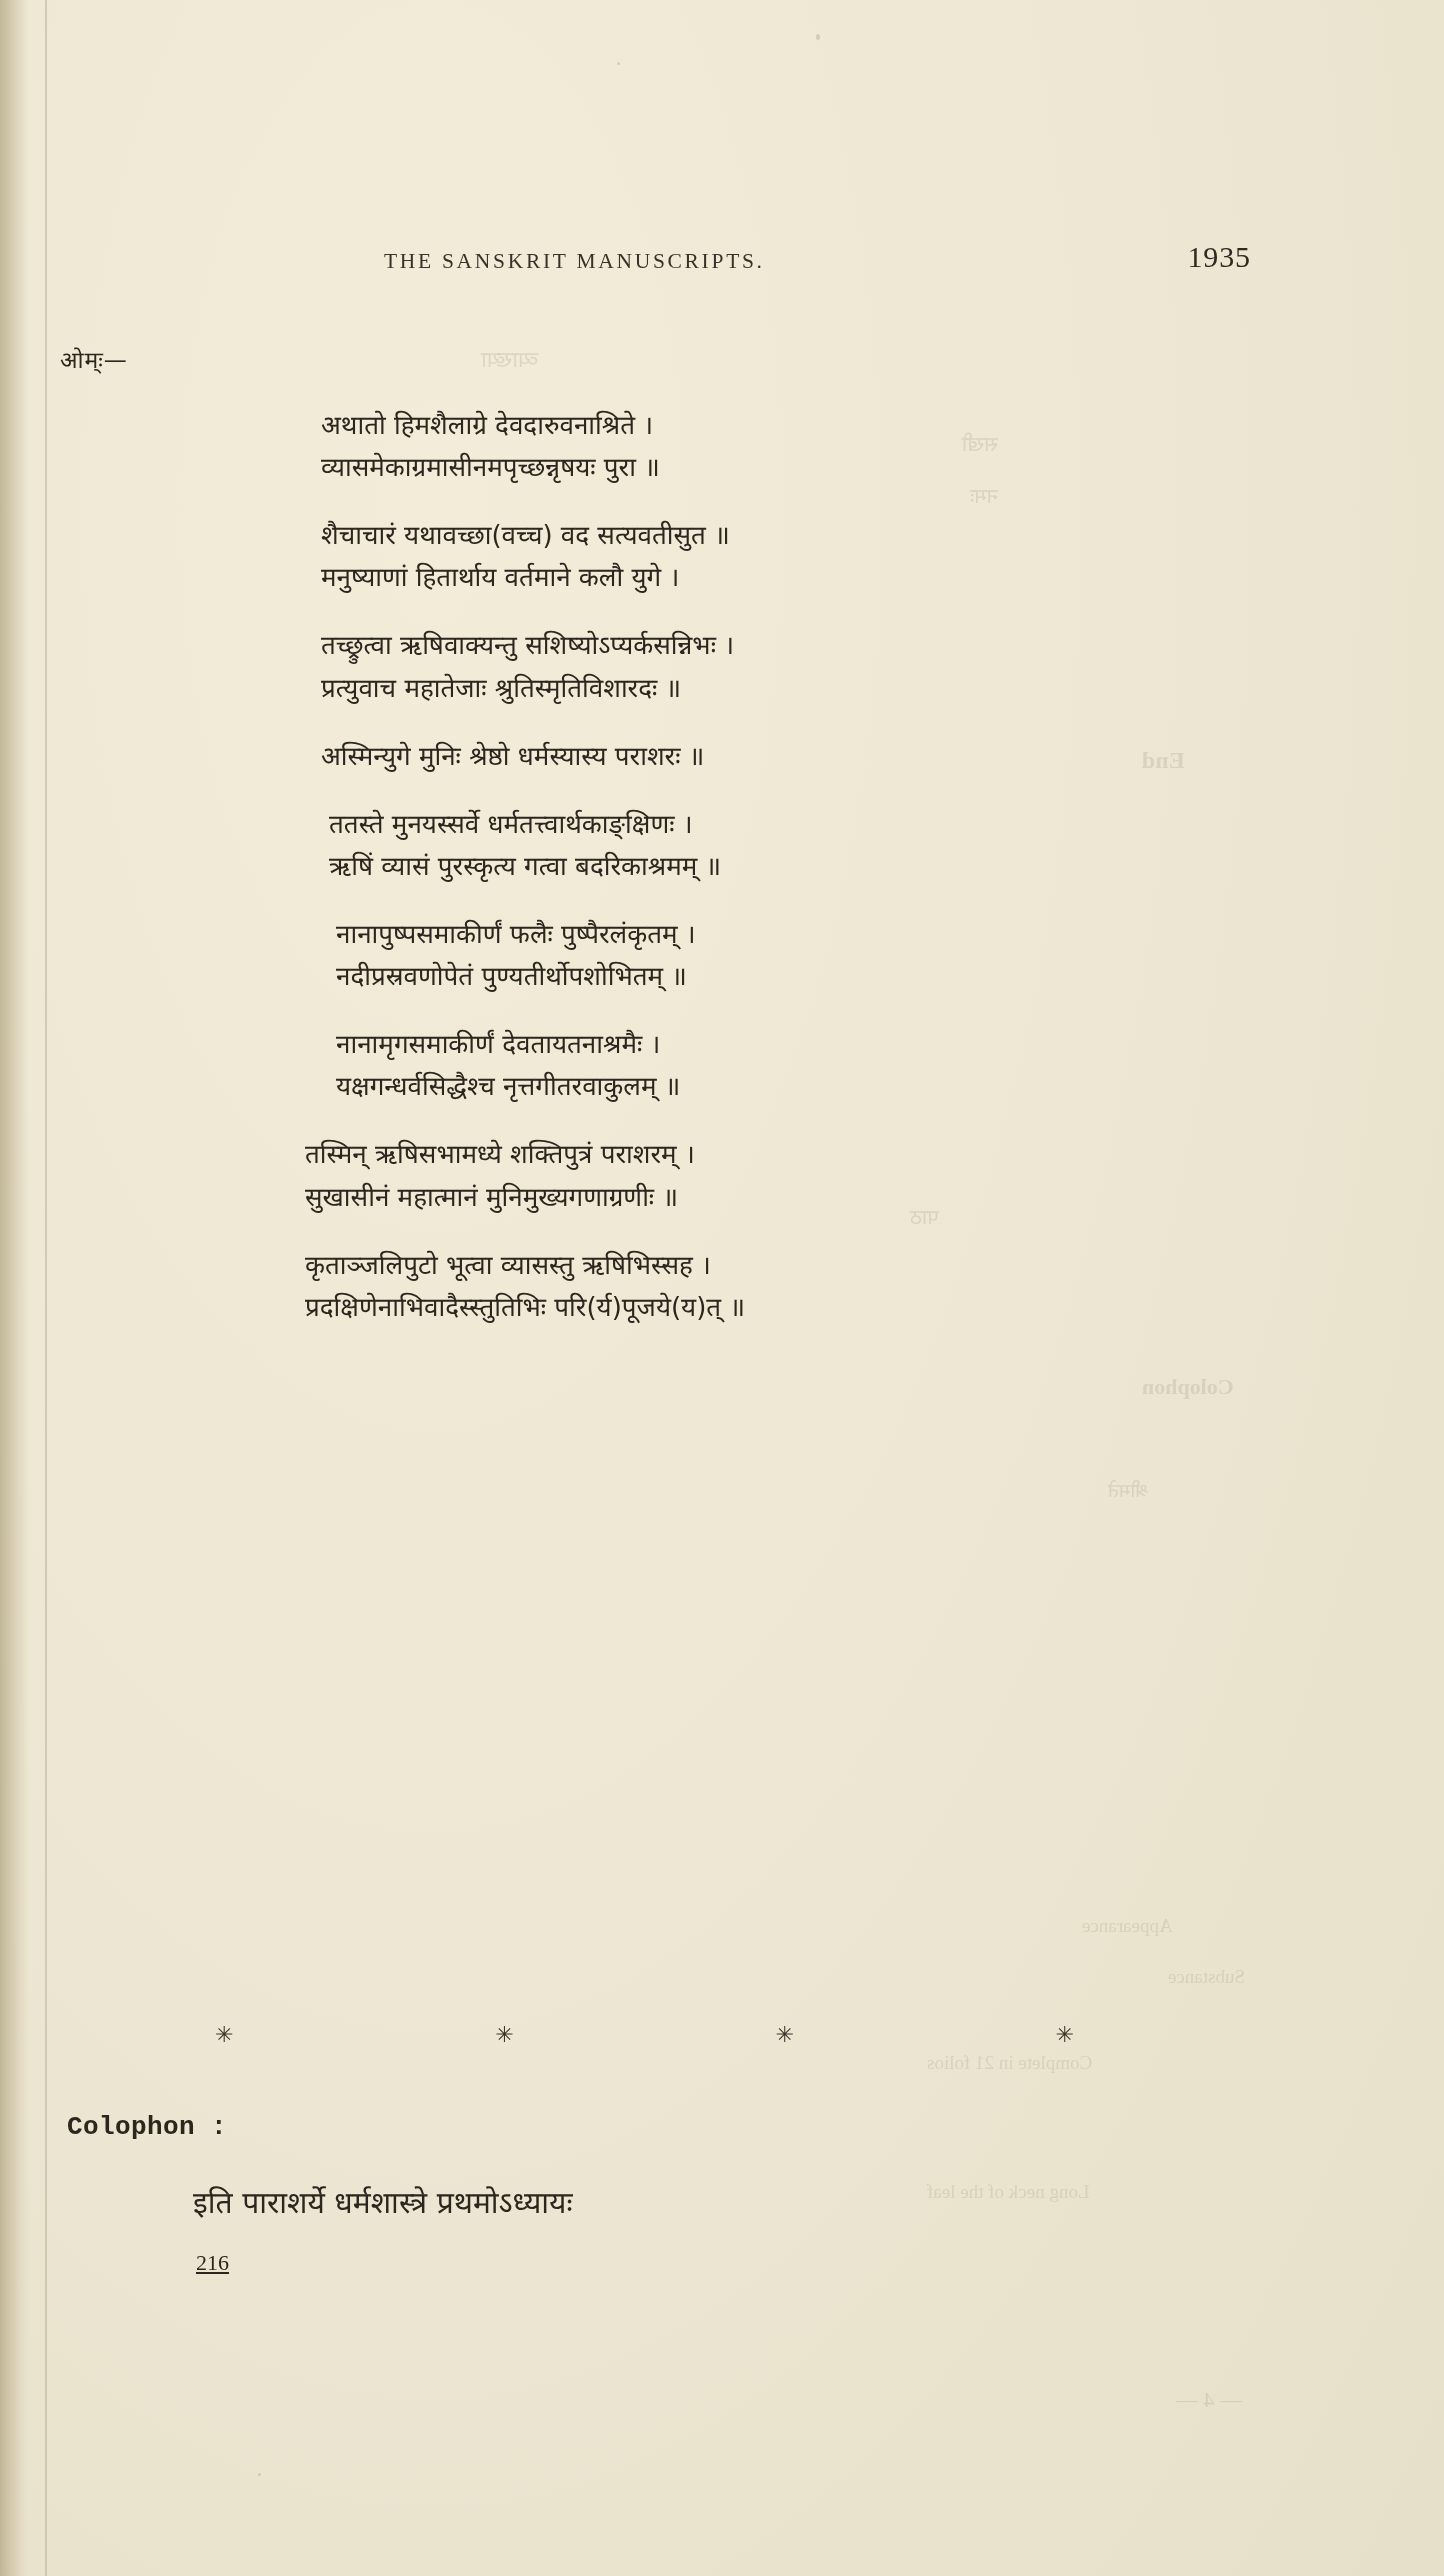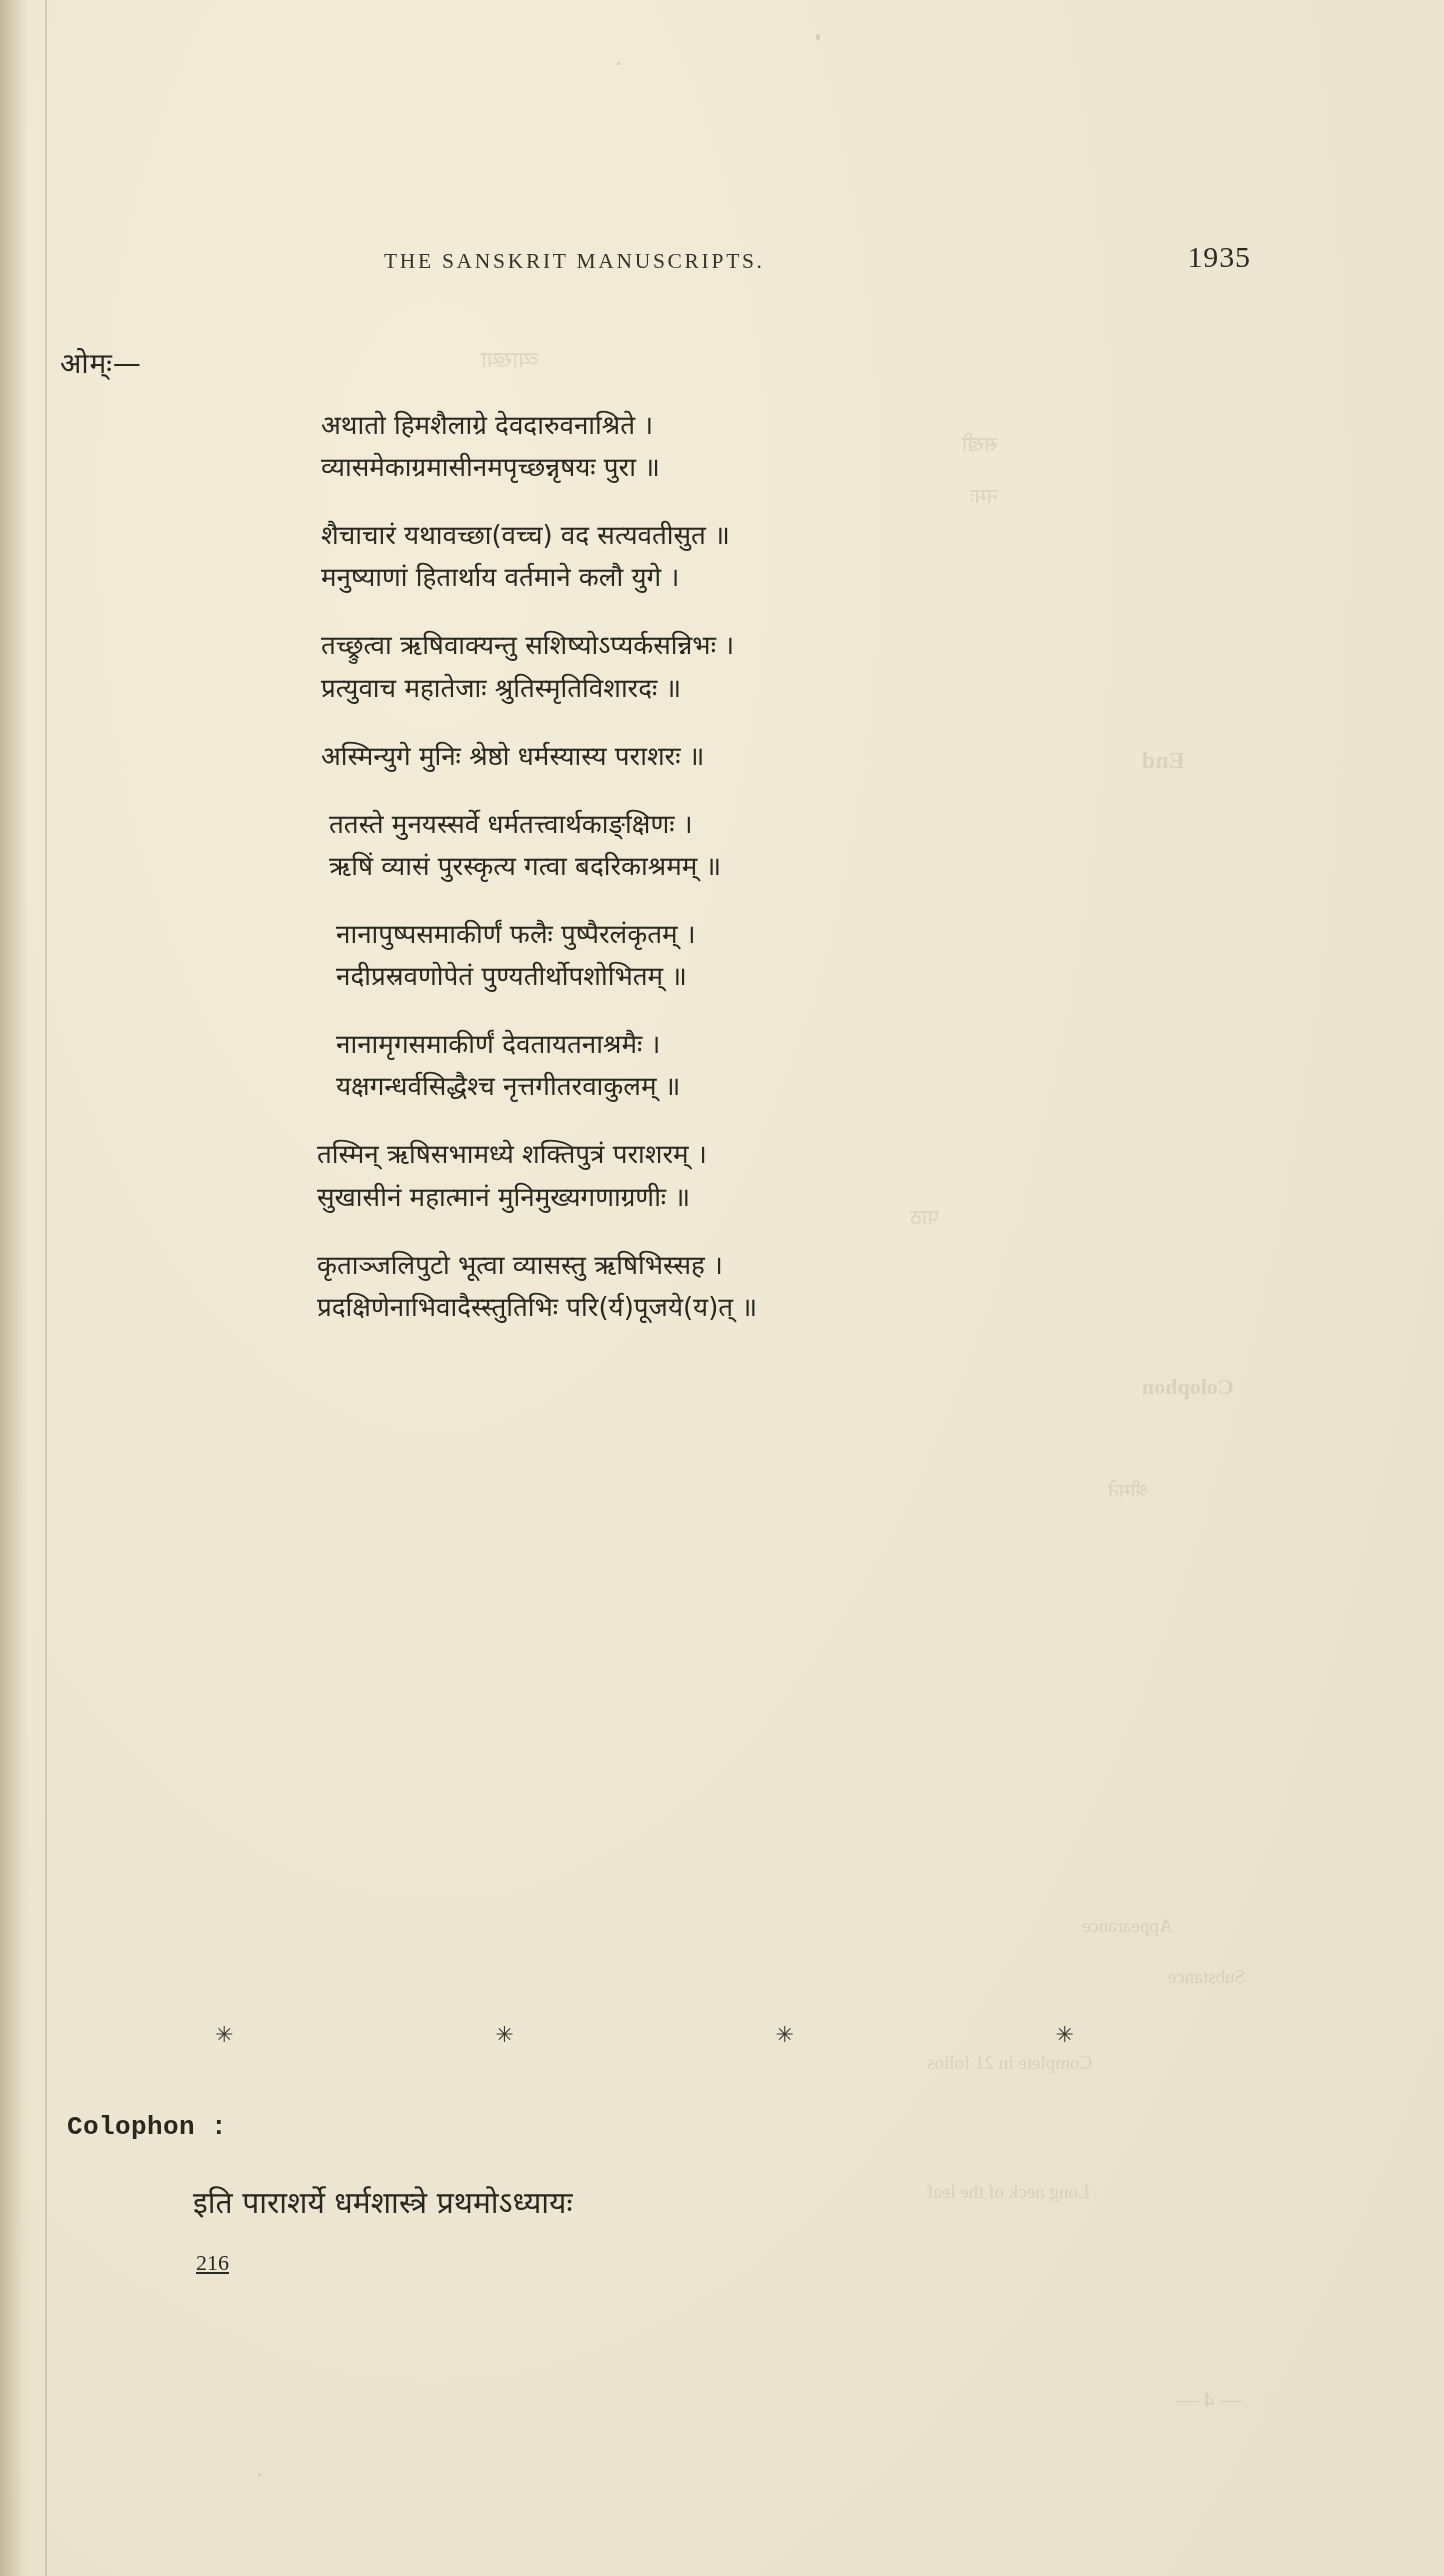--- a/index.html
+++ b/index.html
@@ -67,21 +67,21 @@
     color: #2e2a22;
     letter-spacing: 0.9px;
     text-align: center;
   }
 
   
   .om {
     position: absolute;
     top: 343px;
     left: 60px;
-    font-size: 28px;
+    font-size: 23px;
     color: #2b271f;
     font-family: "DejaVu Sans", sans-serif;
     letter-spacing: 0.9px;
   }
 
   
   .verses {
     position: absolute;
     top: 404px;
     left: 305px;
@@ -93,21 +93,21 @@
   .vline {
     font-family: "DejaVu Sans", sans-serif;
     font-size: 26px;
     line-height: 1.62;
     color: #2b271f;
     white-space: nowrap;
   }
   .ind1 { margin-left: 16px; }
   .ind3 { margin-left: 24px; }
   .ind4 { margin-left: 31px; }
-  .ind5 { margin-left: 12px; }
+  .ind5 { }
 
   
   .stars {
     position: absolute;
     top: 2022px;
     left: 215px;
     width: 859px;
     display: flex;
     justify-content: space-between;
     color: #3a352b;

